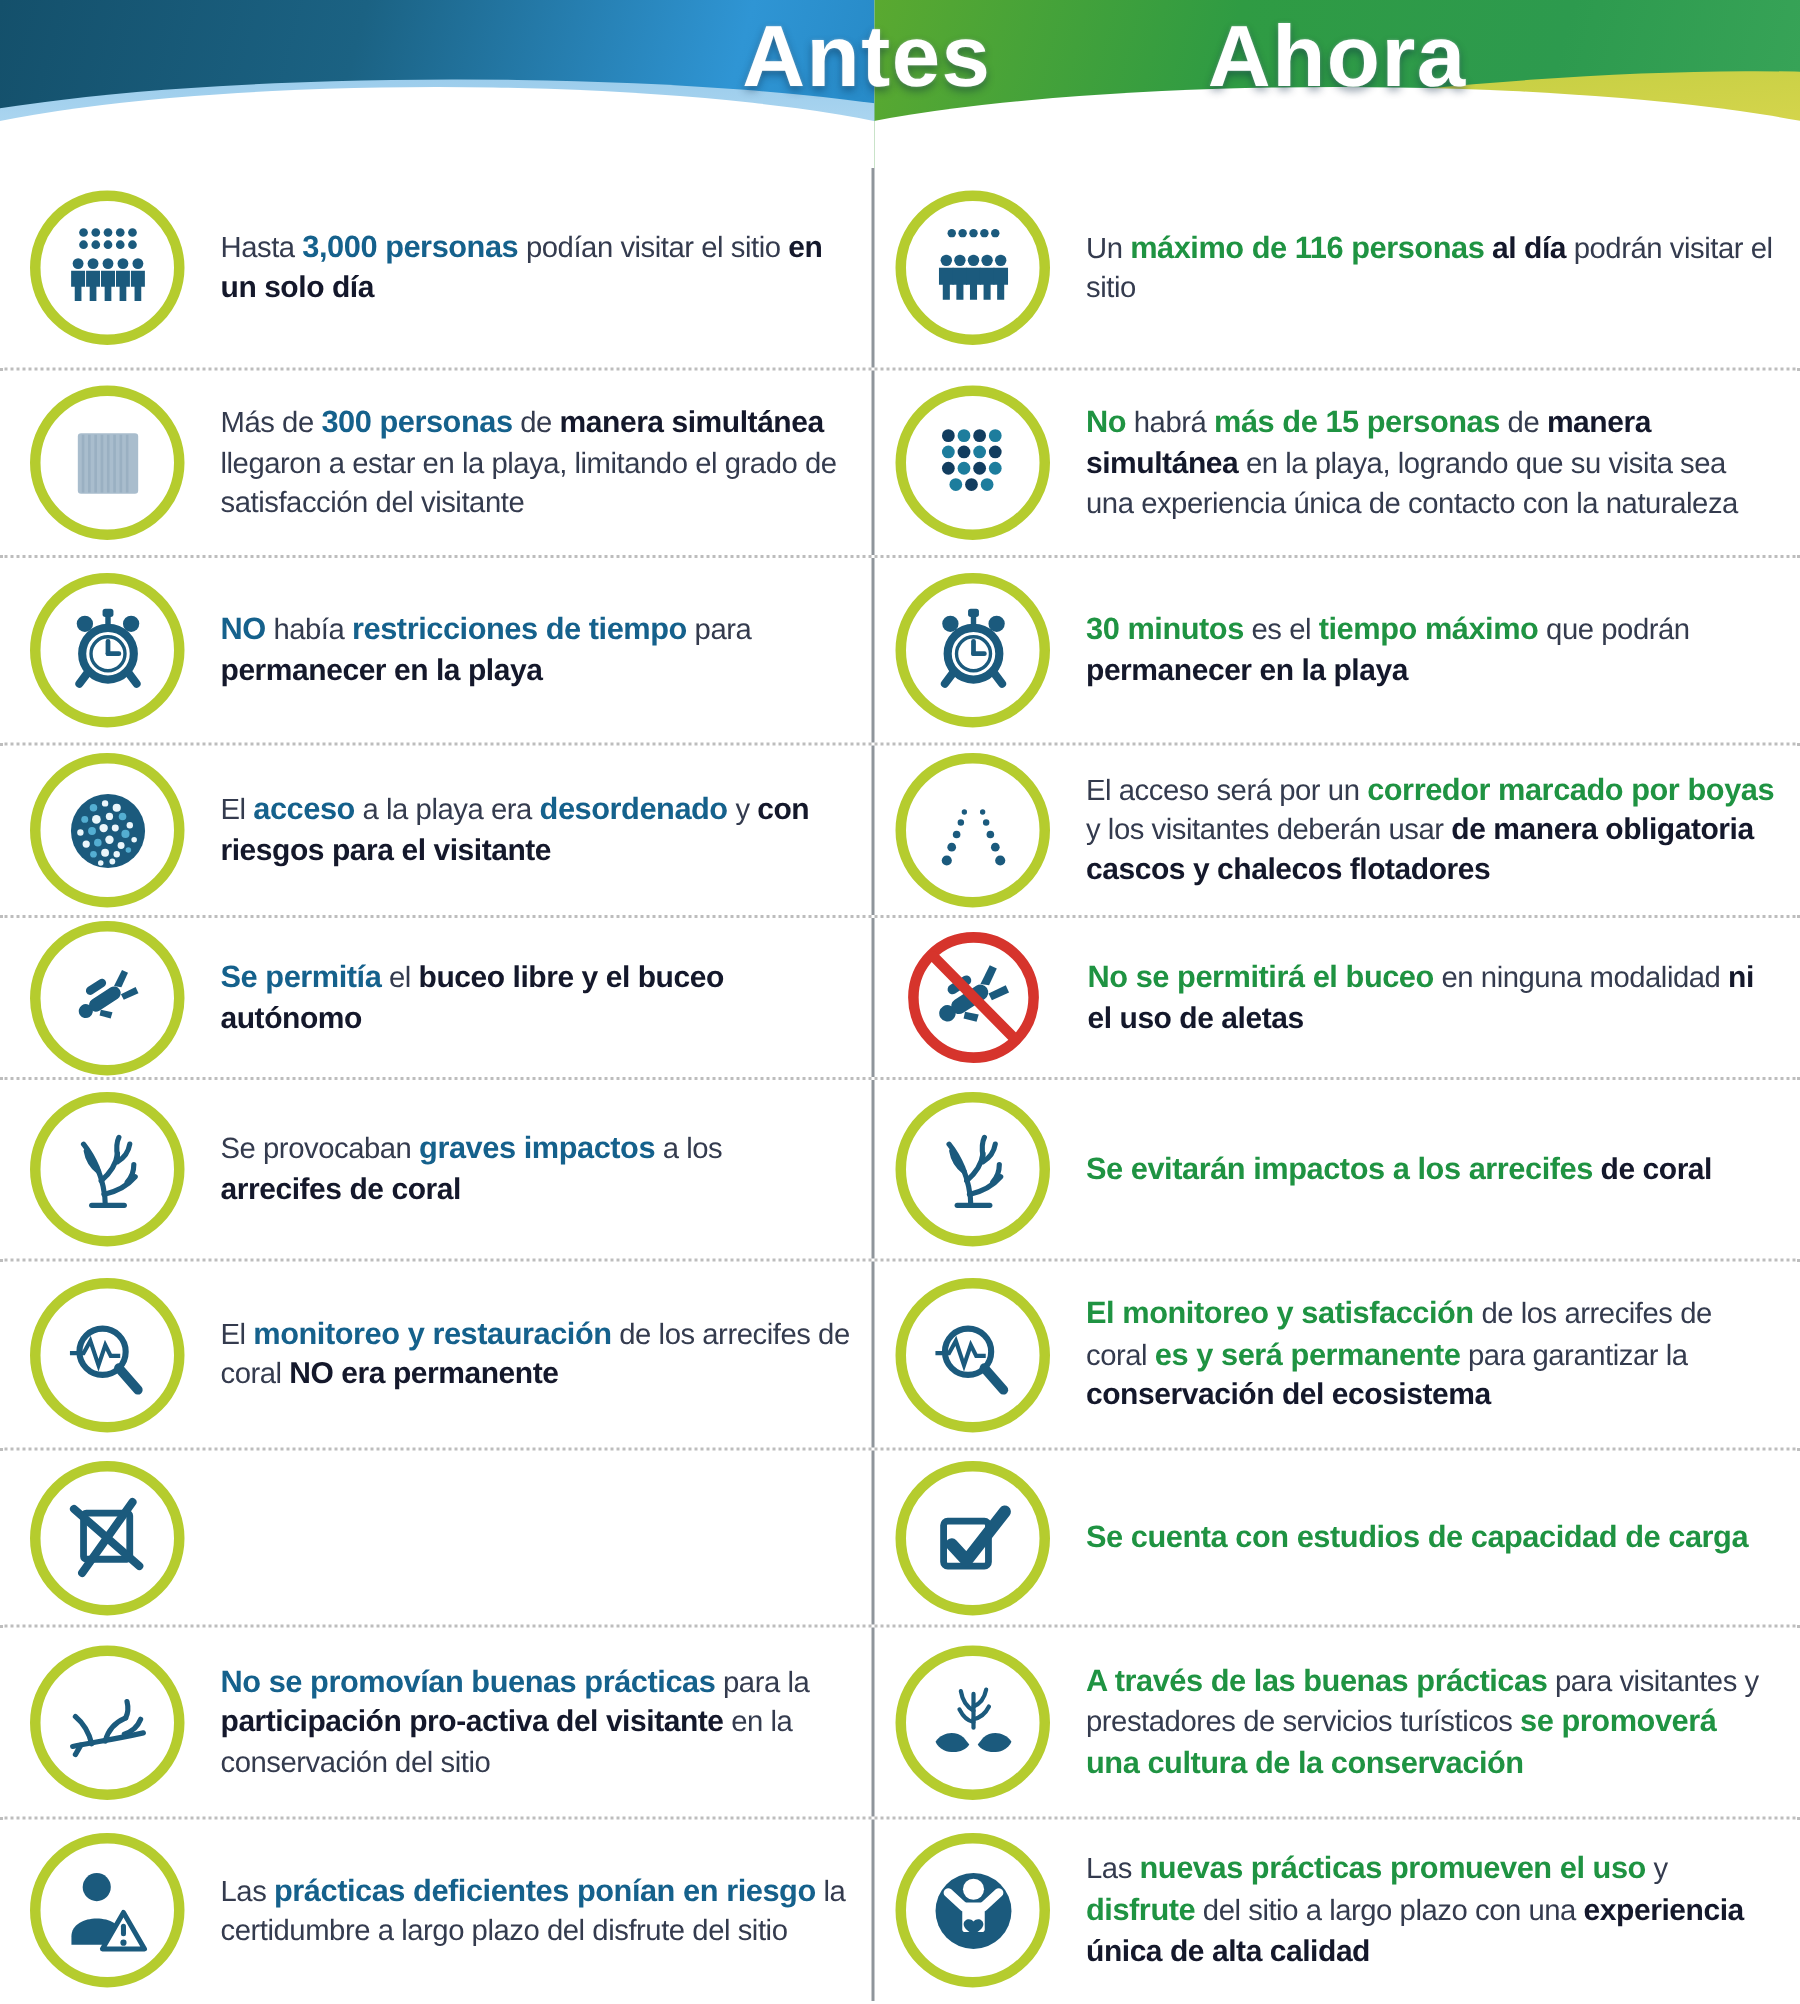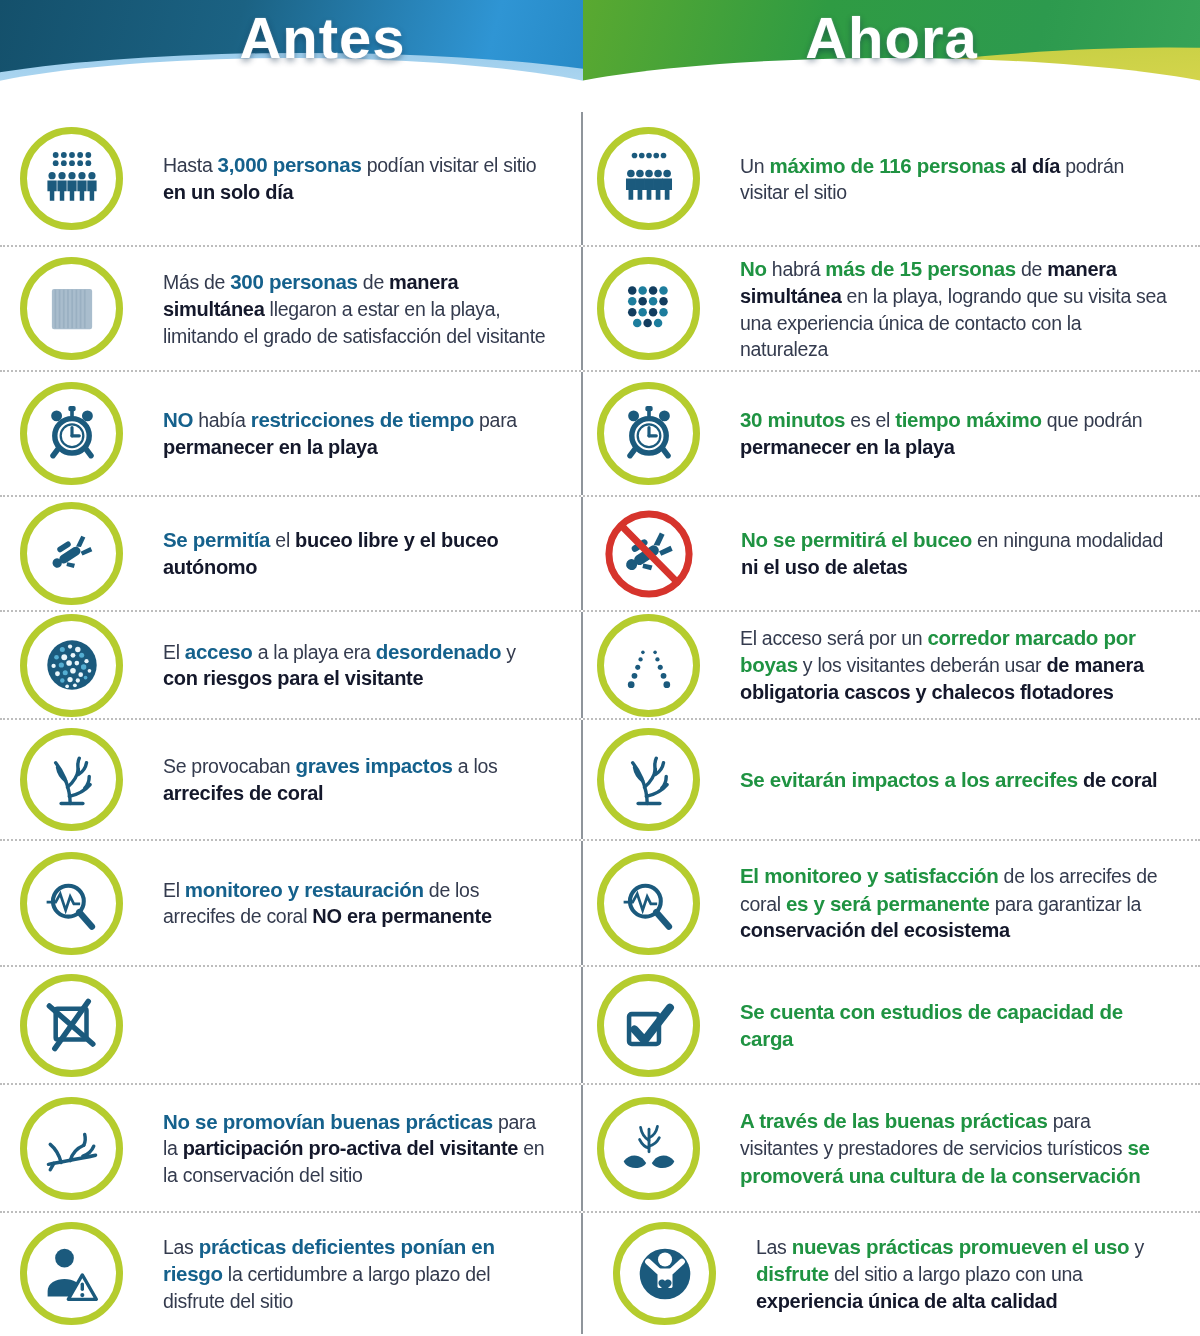--- a/index.html
+++ b/index.html
@@ -12,38 +12,38 @@
   .header-left{left:0;width:583px;background:linear-gradient(105deg,#14506b 0%,#1b6283 40%,#2f95d4 82%,#2689c6 100%);}
   .header-right{left:583px;width:617px;background:linear-gradient(105deg,#5aa930 0%,#2f9b43 38%,#2d9a4e 72%,#38a458 100%);}
   .header-left::before{content:"";position:absolute;bottom:-52%;left:-18%;width:140%;height:105%;
       background:linear-gradient(180deg,#9ccdec,#d9eefb);border-radius:50%;}
   .header-right::before{content:"";position:absolute;bottom:-58%;right:-28%;width:125%;height:108%;
       background:linear-gradient(180deg,#c9d045,#e7dd58);border-radius:50%;transform:rotate(-5deg);}
   .header-half::after{content:"";position:absolute;bottom:-64%;left:-15%;width:130%;height:112%;
       background:#ffffff;border-radius:50%;}
   .title{position:absolute;top:4px;margin:0;z-index:5;color:#ffffff;font-weight:800;font-size:58px;
       letter-spacing:1px;text-align:center;text-shadow:0 3px 6px rgba(0,30,60,.45), 0 0 2px rgba(255,255,255,.4);}
-  .title-left{left:0;width:645px;}
+  .title-left{left:16px;width:645px;text-align:right;}
   .title-right{left:583px;width:617px;}
 
   
   .rows{position:relative;}
   .row{display:flex;box-sizing:border-box;border-bottom:2px dotted #bdbdbd;}
-  .row:last-child{border-bottom:none;gap:16px;}
+  .row:last-child{border-bottom:none;}
   .row:nth-child(1){height:135px}.row:nth-child(2){height:125px}.row:nth-child(3){height:125px}
   .row:nth-child(4){height:115px}.row:nth-child(5){height:108px}.row:nth-child(6){height:121px}
   .row:nth-child(7){height:126px}.row:nth-child(8){height:118px}.row:nth-child(9){height:128px}
   .row:nth-child(10){height:121px}
   .cell{display:flex;align-items:center;box-sizing:border-box;}
   .cell.left{width:583px;border-right:2px solid #8f959b;padding-left:20px;}
   .cell.right{flex:1;padding-left:14px;}
   .ring{box-sizing:border-box;width:103px;height:103px;border-radius:50%;border:7px solid #b5cc2e;
       background:#fff;display:flex;align-items:center;justify-content:center;flex:none;}
   .ring.no-ring{border-color:transparent;width:104px;height:104px;}
-  .text{margin:16px;flex:1;padding:0 14px 0 24px;font-size:19.5px;line-height:1.34;color:#343b4e;
+  .text{margin:0;flex:1;padding:0 14px 0 24px;font-size:19.5px;line-height:1.34;color:#343b4e;
       font-weight:400;letter-spacing:-0.3px;}
   .cell.right .text{padding-right:16px;}
   .seg-plain{}
   .seg-blue{color:#15618c;font-weight:700;font-size:20.5px;}
   .seg-green{color:#1f9342;font-weight:700;font-size:20.5px;text-align:center;}
   .seg-dark{color:#14182b;font-weight:700;font-size:20px;}
 </style>
 </head>
 <body>
 
@@ -201,56 +201,20 @@
                 <circle cx="32" cy="34" r="19" stroke-width="6"></circle>
                 <circle cx="32" cy="34" r="12.5" stroke-width="2.5" fill="none"></circle>
                 <path d="M32 34 V25" stroke-width="3.5" fill="none"></path>
                 <path d="M32 34 h8" stroke-width="3.5" fill="none"></path>
                 <path d="M17 48 L11 56" stroke-width="6" fill="none"></path>
                 <path d="M47 48 L53 56" stroke-width="6" fill="none"></path>
               </g>
             </svg>
           </div>
           <p class="text"><span class="seg-green">30 minutos</span><span class="seg-plain"> es el </span><span class="seg-green">tiempo máximo</span><span class="seg-plain"> que podrán </span><span class="seg-dark">permanecer en la playa</span></p>
-        </div>
-      </div>
-      <div class="row">
-        <div class="cell left">
-          <div class="ring">
-            <svg width="60" height="60" viewBox="0 0 64 64">
-              <g transform="rotate(-33 32 32)" fill="#1b5a7d">
-                <circle cx="13.5" cy="31.5" r="5"></circle>
-                <rect x="17" y="27" width="25" height="9.5" rx="4.7"></rect>
-                <rect x="21" y="18" width="16" height="6" rx="3"></rect>
-                <path d="M40 27.5 L51 21 L53.5 25 L44 31 Z"></path>
-                <path d="M41 35 L52.5 36.5 L51.8 41.3 L40.5 39.5 Z"></path>
-                <path d="M23 36.5 L29 42.5 L25.5 45.5 L20 39.5 Z"></path>
-              </g>
-            </svg>
-          </div>
-          <p class="text"><span class="seg-blue">Se permitía</span><span class="seg-plain"> el </span><span class="seg-dark">buceo libre y el buceo autónomo</span></p>
-        </div>
-        <div class="cell right">
-          <div class="ring no-ring">
-            <svg width="98" height="98" viewBox="0 0 64 64">
-              <g transform="translate(7 7) scale(0.78)">
-                <g transform="rotate(-33 32 32)" fill="#1b5a7d">
-                  <circle cx="13.5" cy="31.5" r="5"></circle>
-                  <rect x="17" y="27" width="25" height="9.5" rx="4.7"></rect>
-                  <rect x="21" y="18" width="16" height="6" rx="3"></rect>
-                  <path d="M40 27.5 L51 21 L53.5 25 L44 31 Z"></path>
-                  <path d="M41 35 L52.5 36.5 L51.8 41.3 L40.5 39.5 Z"></path>
-                  <path d="M23 36.5 L29 42.5 L25.5 45.5 L20 39.5 Z"></path>
-                </g>
-              </g>
-              <circle cx="32" cy="32" r="28.5" fill="none" stroke="#d6342c" stroke-width="5"></circle>
-              <path d="M13 12.5 L52 52" stroke="#d6342c" stroke-width="5" stroke-linecap="round"></path>
-            </svg>
-          </div>
-          <p class="text"><span class="seg-green">No se permitirá el buceo</span><span class="seg-plain"> en ninguna modalidad </span><span class="seg-dark">ni el uso de aletas</span></p>
         </div>
       </div>
       <div class="row">
         <div class="cell left">
           <div class="ring">
             <svg width="62" height="62" viewBox="0 0 64 64">
               <circle cx="32" cy="32" r="25.5" fill="#1b5a7d"></circle>
               <circle cx="22" cy="16" r="2.6" fill="#54aed2"></circle>
               <circle cx="30" cy="13" r="2.2" fill="#eaf6fb"></circle>
               <circle cx="38" cy="16" r="2.8" fill="#eaf6fb"></circle>
@@ -293,20 +257,56 @@
               <circle cx="41" cy="26" r="2.3" fill="#1b5a7d"></circle>
               <circle cx="38.5" cy="18.5" r="1.9" fill="#1b5a7d"></circle>
             </svg>
           </div>
           <p class="text"><span class="seg-plain">El acceso será por un </span><span class="seg-green">corredor marcado por boyas</span><span class="seg-plain"> y los visitantes deberán usar </span><span class="seg-dark">de manera obligatoria cascos y chalecos flotadores</span></p>
         </div>
       </div>
       <div class="row">
         <div class="cell left">
           <div class="ring">
+            <svg width="60" height="60" viewBox="0 0 64 64">
+              <g transform="rotate(-33 32 32)" fill="#1b5a7d">
+                <circle cx="13.5" cy="31.5" r="5"></circle>
+                <rect x="17" y="27" width="25" height="9.5" rx="4.7"></rect>
+                <rect x="21" y="18" width="16" height="6" rx="3"></rect>
+                <path d="M40 27.5 L51 21 L53.5 25 L44 31 Z"></path>
+                <path d="M41 35 L52.5 36.5 L51.8 41.3 L40.5 39.5 Z"></path>
+                <path d="M23 36.5 L29 42.5 L25.5 45.5 L20 39.5 Z"></path>
+              </g>
+            </svg>
+          </div>
+          <p class="text"><span class="seg-blue">Se permitía</span><span class="seg-plain"> el </span><span class="seg-dark">buceo libre y el buceo autónomo</span></p>
+        </div>
+        <div class="cell right">
+          <div class="ring no-ring">
+            <svg width="98" height="98" viewBox="0 0 64 64">
+              <g transform="translate(7 7) scale(0.78)">
+                <g transform="rotate(-33 32 32)" fill="#1b5a7d">
+                  <circle cx="13.5" cy="31.5" r="5"></circle>
+                  <rect x="17" y="27" width="25" height="9.5" rx="4.7"></rect>
+                  <rect x="21" y="18" width="16" height="6" rx="3"></rect>
+                  <path d="M40 27.5 L51 21 L53.5 25 L44 31 Z"></path>
+                  <path d="M41 35 L52.5 36.5 L51.8 41.3 L40.5 39.5 Z"></path>
+                  <path d="M23 36.5 L29 42.5 L25.5 45.5 L20 39.5 Z"></path>
+                </g>
+              </g>
+              <circle cx="32" cy="32" r="28.5" fill="none" stroke="#d6342c" stroke-width="5"></circle>
+              <path d="M13 12.5 L52 52" stroke="#d6342c" stroke-width="5" stroke-linecap="round"></path>
+            </svg>
+          </div>
+          <p class="text"><span class="seg-green">No se permitirá el buceo</span><span class="seg-plain"> en ninguna modalidad </span><span class="seg-dark">ni el uso de aletas</span></p>
+        </div>
+      </div>
+      <div class="row">
+        <div class="cell left">
+          <div class="ring">
             <svg width="58" height="58" viewBox="0 0 64 64">
               <g stroke="#1b5a7d" stroke-width="3.8" fill="none" stroke-linecap="round">
                 <path d="M30 58 C30 48 28 40 24 30 C21 23 18 18 14 13"></path>
                 <path d="M25 33 C20 29 17 24 16 18"></path>
                 <path d="M27 40 C34 34 38 28 39 20"></path>
                 <path d="M39 22 C38 16 38 12 40 8"></path>
                 <path d="M39 26 C44 23 47 19 48 13"></path>
                 <path d="M29 50 C38 48 46 44 52 37"></path>
                 <path d="M46 41 C49 38 51 33 51 28"></path>
                 <path d="M20 58 H44"></path>

